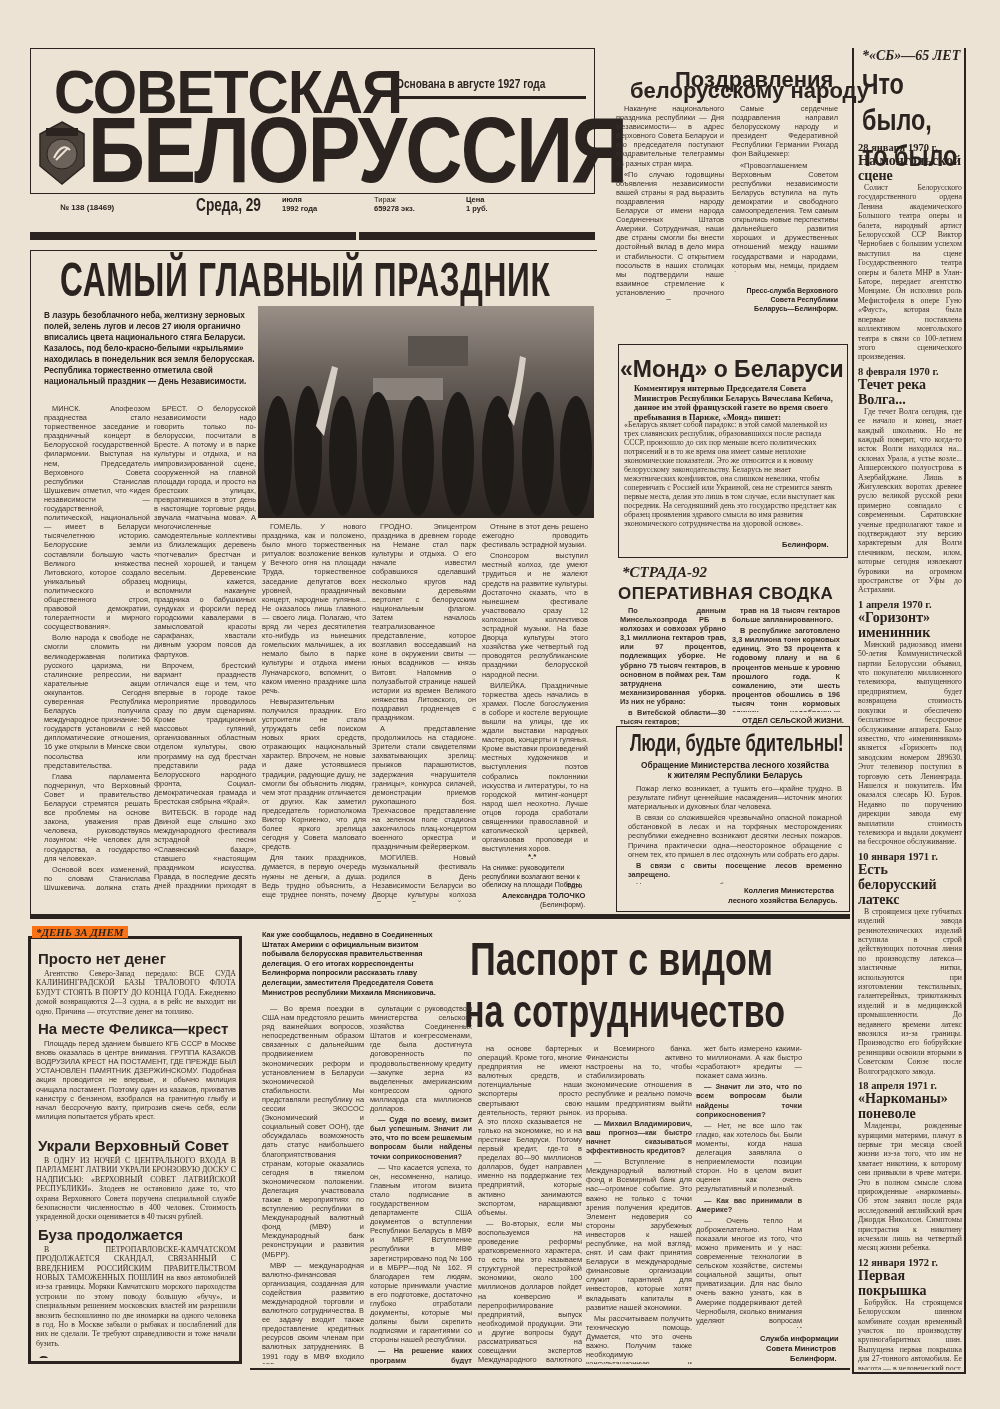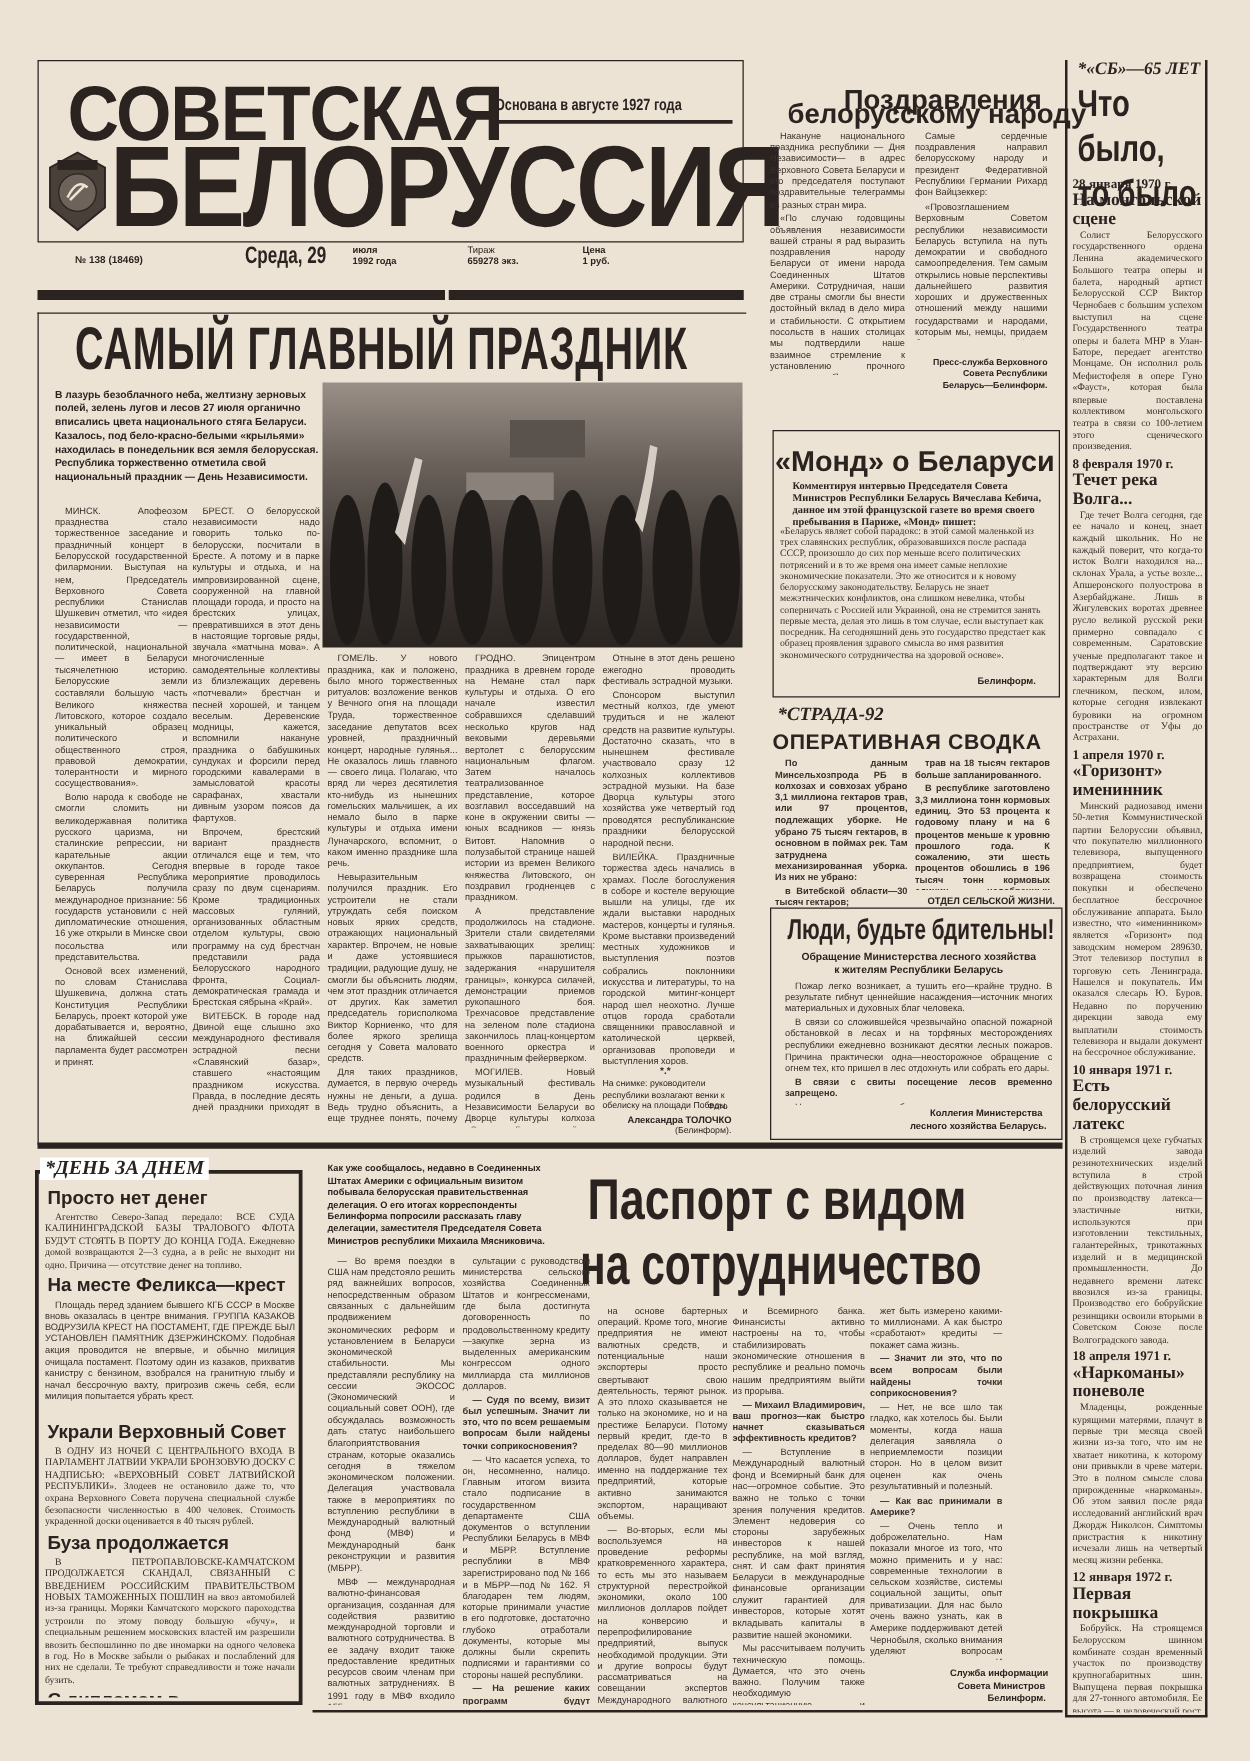--- a/index.html
+++ b/index.html
@@ -144,20 +144,21 @@
       <ellipse cx="318" cy="150" rx="16" ry="60"></ellipse>
     </g>
     <path d="M58 120 Q66 90 74 60 L80 62 Q72 100 66 130 Z" fill="#d6cec4"></path>
     <path d="M250 110 Q258 80 262 50 L268 52 Q264 86 256 120 Z" fill="#d6cec4"></path>
   </svg>
 </div>
 
 <div class="abs col" style="left:44px;top:404px;width:106px;height:486px;">
   <p>МИНСК. Апофеозом празднества стало торжественное заседание и праздничный концерт в Белорусской государственной филармонии. Выступая на нем, Председатель Верховного Совета республики Станислав Шушкевич отметил, что «идея независимости — государственной, политической, национальной — имеет в Беларуси тысячелетнюю историю. Белорусские земли составляли большую часть Великого княжества Литовского, которое создало уникальный образец политического и общественного строя, правовой демократии, толерантности и мирного сосуществования».</p>
   <p>Волю народа к свободе не смогли сломить ни великодержавная политика русского царизма, ни сталинские репрессии, ни карательные акции оккупантов. Сегодня суверенная Республика Беларусь получила международное признание: 56 государств установили с ней дипломатические отношения, 16 уже открыли в Минске свои посольства или представительства.</p>
+  <p>Глава парламента подчеркнул, что Верховный Совет и правительство Беларуси стремятся решать все проблемы на основе закона, уважения прав человека, руководствуясь лозунгом: «Не человек для государства, а государство для человека».</p>
   <p>Основой всех изменений, по словам Станислава Шушкевича, должна стать Конституция Республики Беларусь, проект которой уже дорабатывается и, вероятно, на ближайшей сессии парламента будет рассмотрен и принят.</p>
 
 </div>
 <div class="abs col" style="left:154px;top:404px;width:102px;height:486px;">
   <p>БРЕСТ. О белорусской независимости надо говорить только по-белорусски, посчитали в Бресте. А потому и в парке культуры и отдыха, и на импровизированной сцене, сооруженной на главной площади города, и просто на брестских улицах, превратившихся в этот день в настоящие торговые ряды, звучала «матчына мова». А многочисленные самодеятельные коллективы из близлежащих деревень «потчевали» брестчан и песней хорошей, и танцем веселым. Деревенские модницы, кажется, вспомнили накануне праздника о бабушкиных сундуках и форсили перед городскими кавалерами в замысловатой красоты сарафанах, хвастали дивным узором поясов да фартухов.</p>
   <p>Впрочем, брестский вариант празднеств отличался еще и тем, что впервые в городе такое мероприятие проводилось сразу по двум сценариям. Кроме традиционных массовых гуляний, организованных областным отделом культуры, свою программу на суд брестчан представили рада Белорусского народного фронта, Социал-демократическая грамада и Брестская сябрына «Край».</p>
   <p>ВИТЕБСК. В городе над Двиной еще слышно эхо международного фестиваля эстрадной песни «Славянский базар», ставшего «настоящим праздником искусства. Правда, в последние десять дней праздники приходят в Витебск один за другим. Древнему городу в эти июльские дни исполнилось 1018 лет. С участием митрополита Минского и Слуцкого Филарета, патриаршего экзарха всея Беларуси начались торжества по случаю тысячелетия Витебско-Полоцкой епархии... А 27 июля город отметил вторую годовщину провозглашения Независимости Беларуси.</p>
 
 </div>
 <div class="abs col" style="left:262px;top:522px;width:104px;height:380px;">
@@ -209,21 +210,21 @@
   <p>Пожар легко возникает, а тушить его—крайне трудно. В результате гибнут ценнейшие насаждения—источник многих материальных и духовных благ человека.</p>
   <p>В связи со сложившейся чрезвычайно опасной пожарной обстановкой в лесах и на торфяных месторождениях республики ежедневно возникают десятки лесных пожаров. Причина практически одна—неосторожное обращение с огнем тех, кто пришел в лес отдохнуть или собрать его дары.</p>
   <p style="font-weight:bold;">В связи с свиты посещение лесов временно запрещено.</p>
   <p>Нарушение этого требования, как и других правил пожарной безопасности, влечет административную или уголовную ответственность.</p>
 
 </div>
 <div class="abs sans" style="left:744px;top:886px;font-size:7.5px;font-weight:bold;">Коллегия Министерства</div>
 <div class="abs sans" style="left:728px;top:896px;font-size:7.5px;font-weight:bold;">лесного хозяйства Беларусь.</div>
 
 <div class="abs" style="left:28px;top:936px;width:214px;height:428px;border:3px solid #2a2320;box-sizing:border-box;"></div>
-<div class="abs serif" style="left:32px;top:926px;padding:0 4px;background:#ffffff;font-size:16px;font-weight:bold;font-style:italic;">*ДЕНЬ ЗА ДНЕМ</div>
+<div class="abs serif" style="left:32px;top:926px;padding:0 4px;background:#f97316;font-size:11px;font-weight:bold;font-style:italic;">*ДЕНЬ ЗА ДНЕМ</div>
 
 <div class="abs" style="left:36px;top:948px;width:200px;height:410px;overflow:hidden;">
   <div class="sans" style="font-size:15px;font-weight:bold;margin:2px 0 2px 2px;">Просто нет денег</div>
   <div class="scol" style="text-indent:8px;margin-bottom:4px;">Агентство Северо-Запад передало: ВСЕ СУДА КАЛИНИНГРАДСКОЙ БАЗЫ ТРАЛОВОГО ФЛОТА БУДУТ СТОЯТЬ В ПОРТУ ДО КОНЦА ГОДА. Ежедневно домой возвращаются 2—3 судна, а в рейс не выходит ни одно. Причина — отсутствие денег на топливо.</div>
   <div class="sans" style="font-size:15px;font-weight:bold;margin:2px 0 2px 2px;">На месте Феликса—крест</div>
   <div class="col" style="text-indent:8px;margin-bottom:16px;">Площадь перед зданием бывшего КГБ СССР в Москве вновь оказалась в центре внимания. ГРУППА КАЗАКОВ ВОДРУЗИЛА КРЕСТ НА ПОСТАМЕНТ, ГДЕ ПРЕЖДЕ БЫЛ УСТАНОВЛЕН ПАМЯТНИК ДЗЕРЖИНСКОМУ. Подобная акция проводится не впервые, и обычно милиция очищала постамент. Поэтому один из казаков, прихватив канистру с бензином, взобрался на гранитную глыбу и начал бессрочную вахту, пригрозив сжечь себя, если милиция попытается убрать крест.</div>
   <div class="sans" style="font-size:15px;font-weight:bold;margin:2px 0 2px 2px;">Украли Верховный Совет</div>
   <div class="scol" style="text-indent:8px;margin-bottom:4px;">В ОДНУ ИЗ НОЧЕЙ С ЦЕНТРАЛЬНОГО ВХОДА В ПАРЛАМЕНТ ЛАТВИИ УКРАЛИ БРОНЗОВУЮ ДОСКУ С НАДПИСЬЮ: «ВЕРХОВНЫЙ СОВЕТ ЛАТВИЙСКОЙ РЕСПУБЛИКИ». Злодеев не остановило даже то, что охрана Верховного Совета поручена специальной службе безопасности численностью в 400 человек. Стоимость украденной доски оценивается в 40 тысяч рублей.</div>
   <div class="sans" style="font-size:15px;font-weight:bold;margin:2px 0 2px 2px;">Буза продолжается</div>
   <div class="scol" style="text-indent:8px;margin-bottom:4px;">В ПЕТРОПАВЛОВСКЕ-КАМЧАТСКОМ ПРОДОЛЖАЕТСЯ СКАНДАЛ, СВЯЗАННЫЙ С ВВЕДЕНИЕМ РОССИЙСКИМ ПРАВИТЕЛЬСТВОМ НОВЫХ ТАМОЖЕННЫХ ПОШЛИН на ввоз автомобилей из-за границы. Моряки Камчатского морского пароходства устроили по этому поводу большую «бучу», и специальным решением московских властей им разрешили ввозить беспошлинно по две иномарки на одного человека в год. Но в Москве забыли о рыбаках и послаблений для них не сделали. Те требуют справедливости и тоже начали бузить.</div>

